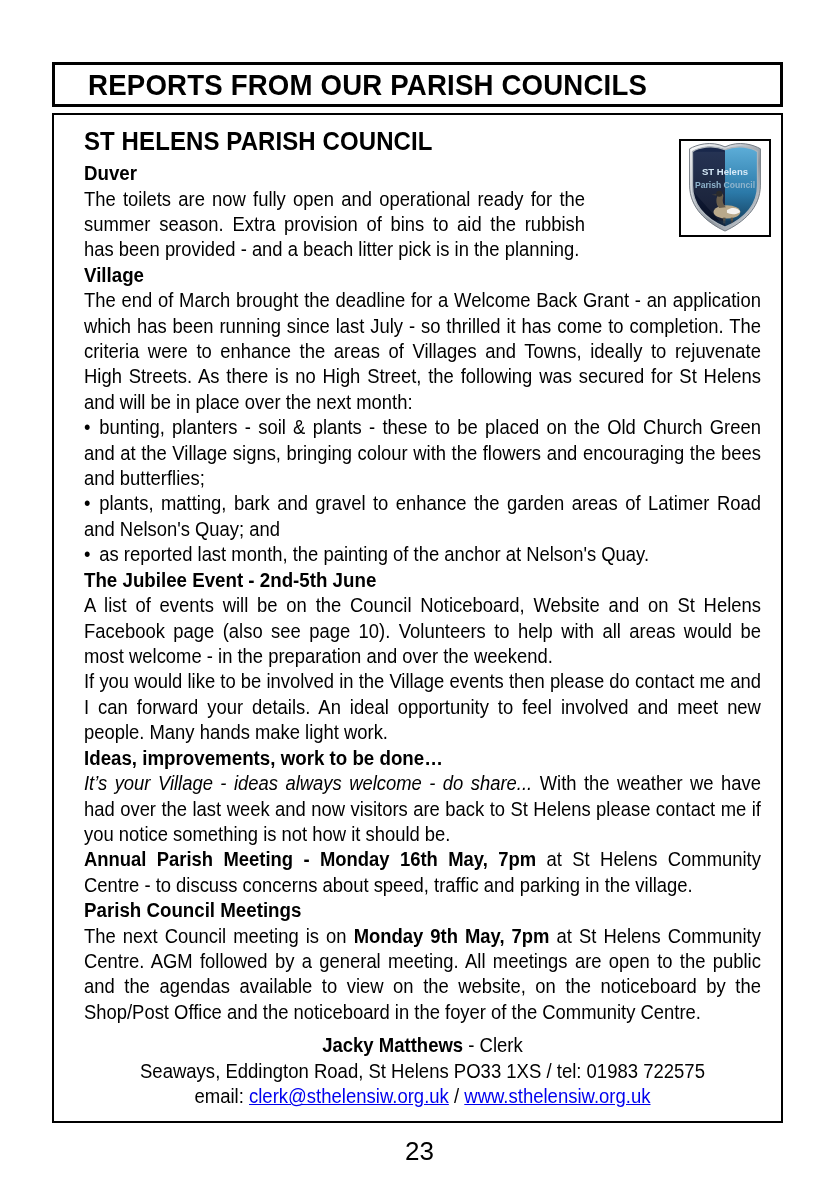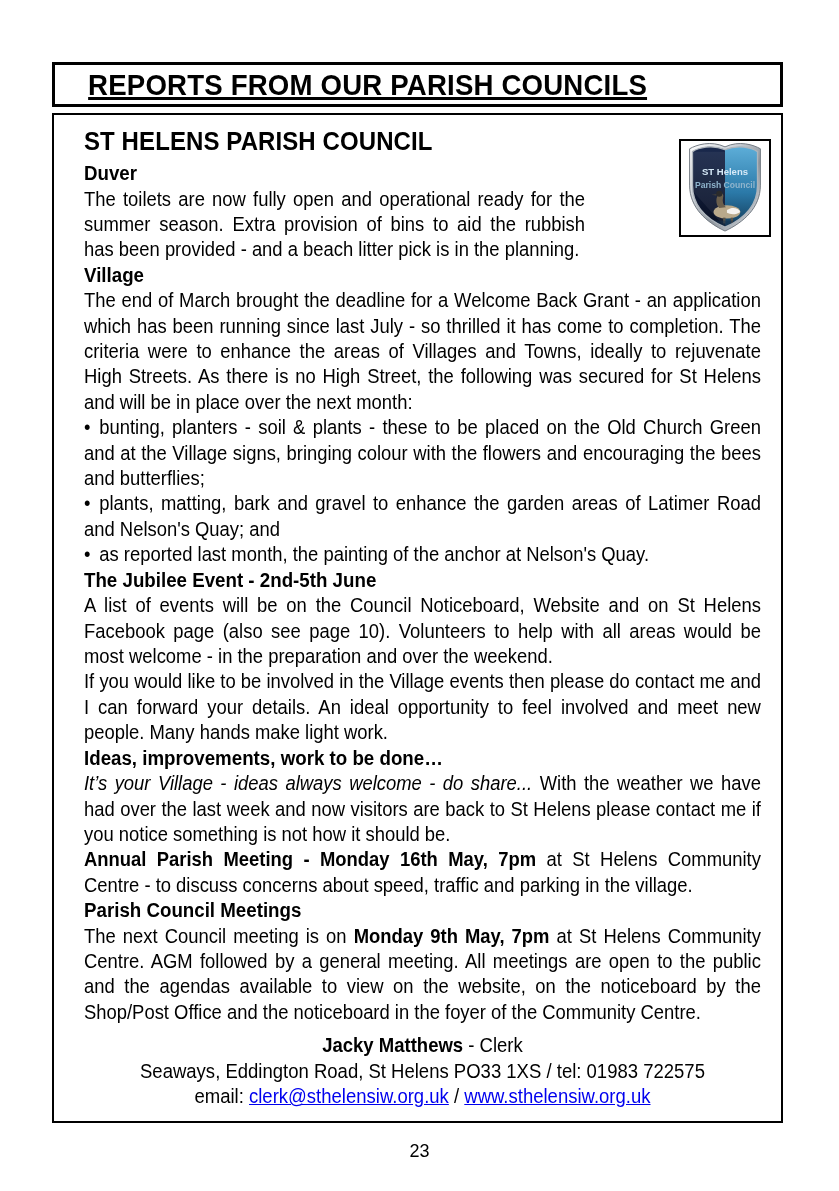--- a/index.html
+++ b/index.html
@@ -21,21 +21,20 @@
     position: absolute;
     left: 52px;
     top: 62px;
     width: 731px;
     height: 45px;
     border: 3px solid #000000;
     box-sizing: border-box;
     background: #ffffff;
     display: flex;
     align-items: center;
-    text-decoration: underline;
   }
   .page-header-title {
     font-family: "Liberation Sans Narrow", "Liberation Sans", sans-serif;
     font-weight: bold;
     font-size: 30px;
     letter-spacing: 0.2px;
     transform: scaleX(0.92);
     transform-origin: left center;
     padding-left: 36px;
     white-space: nowrap;
@@ -141,21 +140,21 @@
   }
   .lnk { text-decoration: underline; }
 
   
   .page-number {
     position: absolute;
     left: 0;
     top: 1138px;
     width: 839px;
     text-align: center;
-    font-size: 18px;
+    font-size: 26px;
     line-height: 26px;
   }
 </style>
 </head>
 <body>
 
 <div class="page-header-box">
   <div class="page-header-title">REPORTS FROM OUR PARISH COUNCILS</div>
 </div>
 

